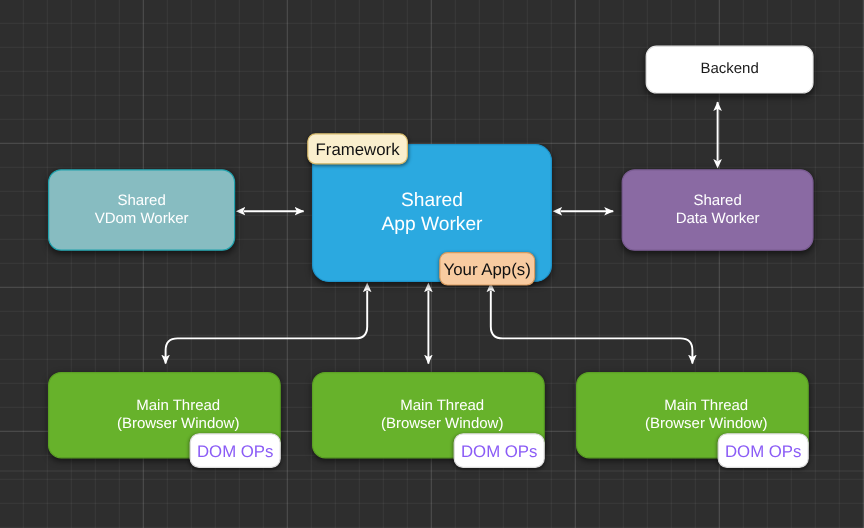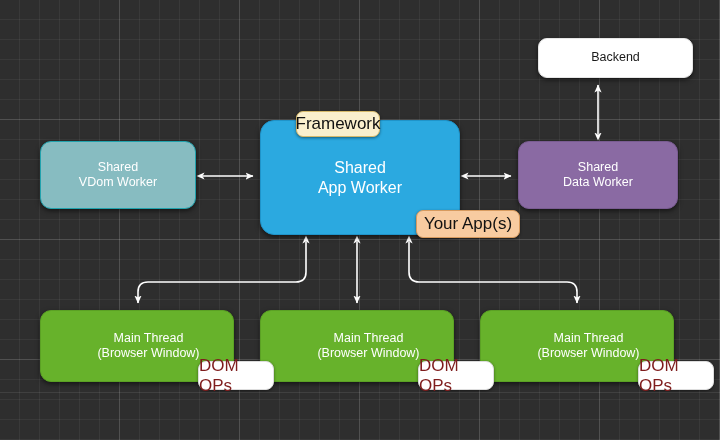--- a/index.html
+++ b/index.html
@@ -75,38 +75,37 @@
     font-size: 12.5px;
     padding-left: 23px;
   }
   .tag {
     position: absolute;
     box-sizing: border-box;
     display: flex;
     align-items: center;
     justify-content: center;
     border-radius: 7px;
-    font-size: 17px;
+    font-size: 14px;
     box-shadow: 0 1px 3px rgba(0,0,0,0.45);
-    margin-left: 40px;
   }
   .t-framework {
     background: #FAEFCD;
     border: 1px solid #D6B96A;
     color: #111111;
   }
   .t-yourapp {
     background: #F8CBA0;
     border: 1px solid #D79A5E;
     color: #111111;
   }
   .t-domops {
     background: #ffffff;
     border: 1px solid #dddddd;
-    color: #7f1d1d;
+    color: #8b5cf6;
     border-radius: 8px;
   }
   .bottom-band {
     position: absolute;
     left: 0;
     width: 720px;
     border-top: 1px solid rgba(255,255,255,0.09);
     height: 0;
   }
 </style>
@@ -154,34 +153,34 @@
 
   <div class="node node-shadow n-vdom" style="left:40px; top:141px; width:156px; height:68px;">Shared
 VDom Worker</div>
 
   <div class="node node-shadow n-app" style="left:260px; top:120px; width:200px; height:115px;">Shared
 App Worker</div>
 
   <div class="node node-shadow n-data" style="left:518px; top:141px; width:160px; height:68px;">Shared
 Data Worker</div>
 
-  <div class="node node-shadow n-backend" style="left:538px; top:38px; width:155px; height:40px;">Backend</div>
+  <div class="node node-shadow n-backend" style="left:538px; top:38px; width:140px; height:40px;">Backend</div>
 
   <div class="node node-shadow n-main" style="left:40px; top:310px; width:194px; height:72px;">Main Thread
 (Browser Window)</div>
 
   <div class="node node-shadow n-main" style="left:260px; top:310px; width:194px; height:72px;">Main Thread
 (Browser Window)</div>
 
   <div class="node node-shadow n-main" style="left:480px; top:310px; width:194px; height:72px;">Main Thread
 (Browser Window)</div>
 
   <div class="tag t-framework" style="left:256px; top:111px; width:84px; height:26px;">Framework</div>
 
-  <div class="tag t-yourapp" style="left:376px; top:210px; width:104px; height:28px;">Your App(s)</div>
+  <div class="tag t-yourapp" style="left:366px; top:210px; width:80px; height:28px;">Your App(s)</div>
 
   <div class="tag t-domops" style="left:158px; top:361px; width:76px; height:29px;">DOM OPs</div>
 
   <div class="tag t-domops" style="left:378px; top:361px; width:76px; height:29px;">DOM OPs</div>
 
   <div class="tag t-domops" style="left:598px; top:361px; width:76px; height:29px;">DOM OPs</div>
 
 </div>
 
 </body></html>

